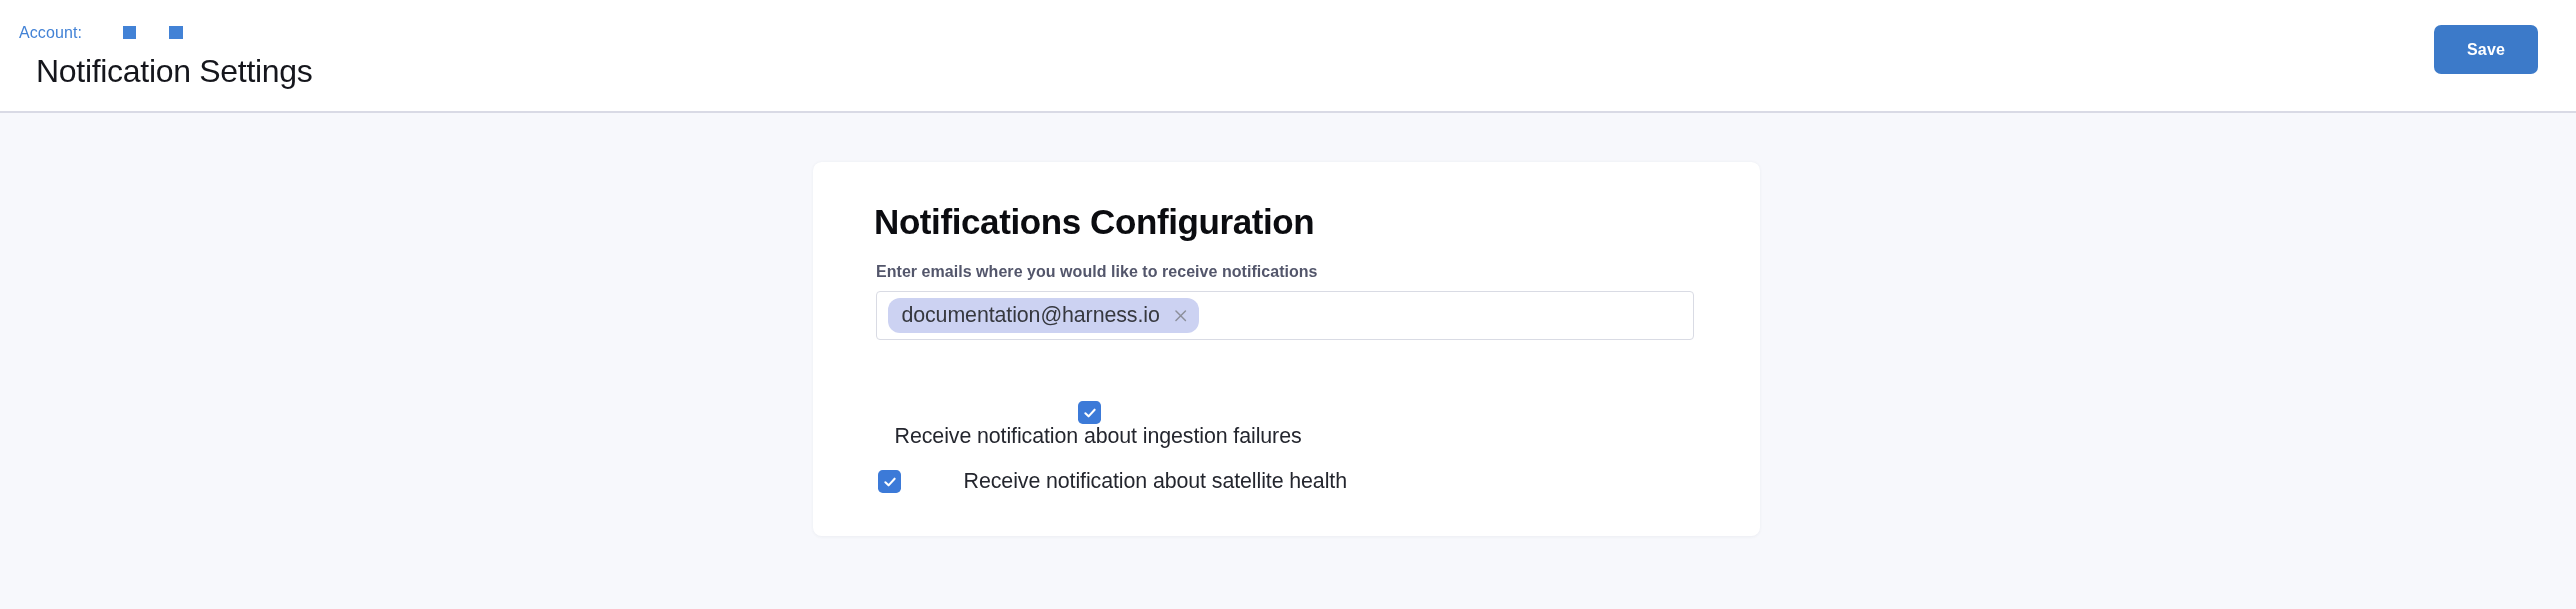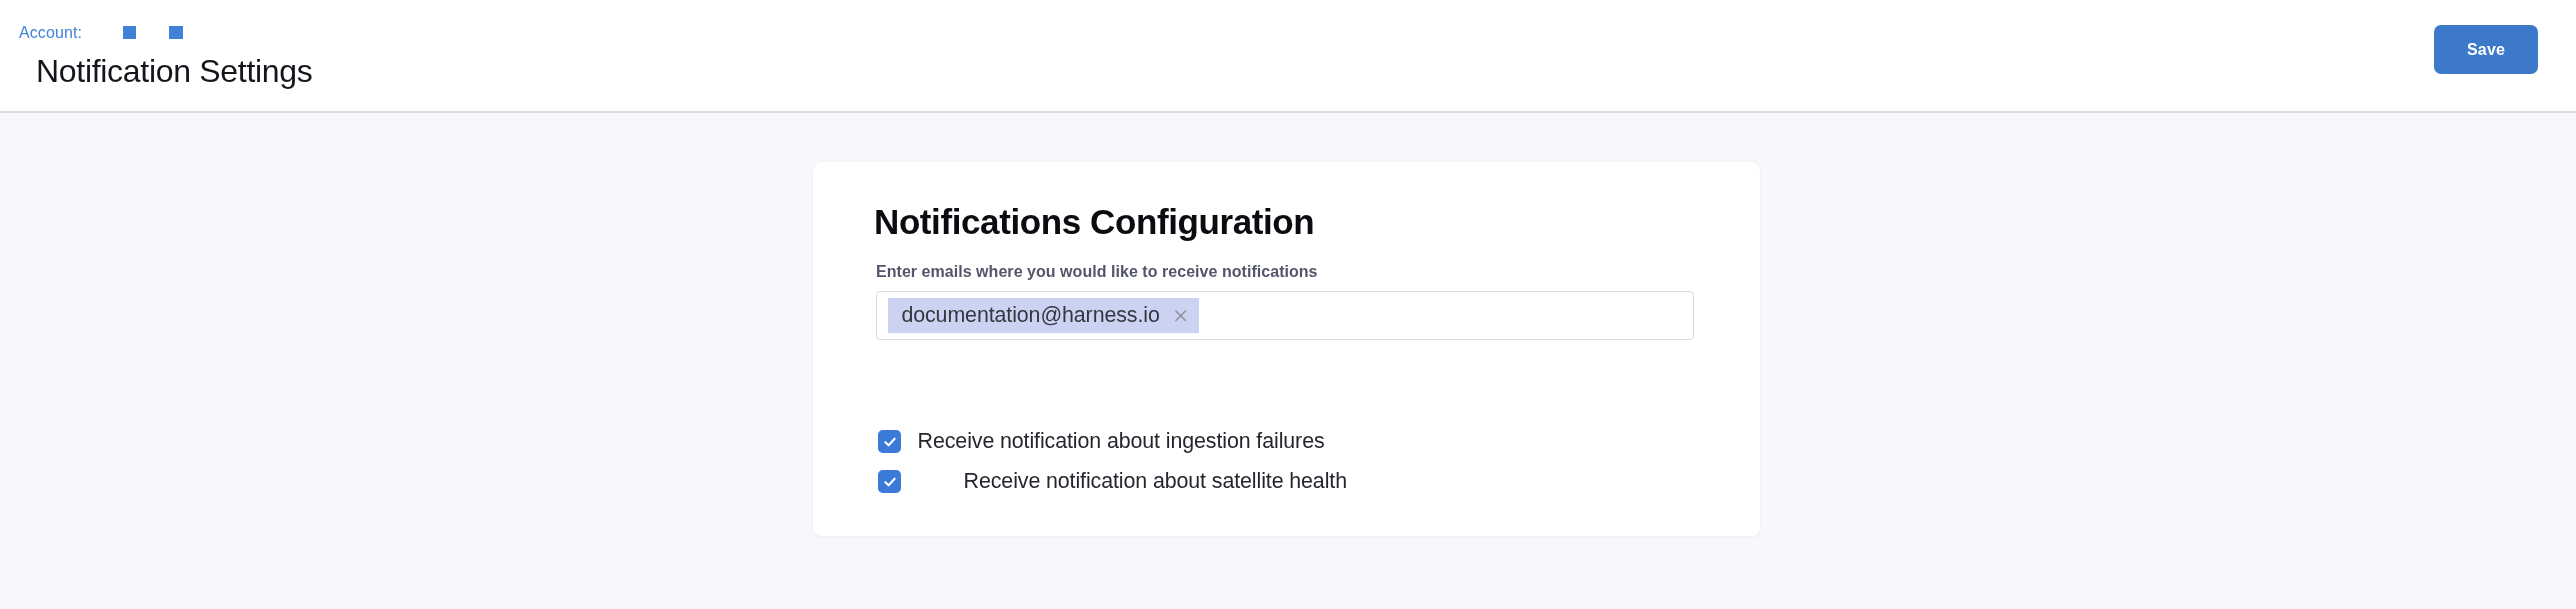--- a/index.html
+++ b/index.html
@@ -140,21 +140,21 @@
     align-items: center;
     padding-left: 11px;
     cursor: text;
   }
 
   .email-chip {
     display: inline-flex;
     align-items: center;
     height: 35px;
     background: #ccd2f2;
-    border-radius: 0;
+    border-radius: 12px;
     padding: 0 10.3px 0 13.4px;
     box-sizing: border-box;
   }
   .email-chip .chip-text {
     font-size: 21.4px;
     color: #36383f;
     letter-spacing: -0.1px;
     line-height: 35px;
     white-space: nowrap;
   }
@@ -181,21 +181,21 @@
     padding: 0 8px;
   }
 
   .checkbox-row {
     position: absolute;
     left: 65px;
     display: flex;
     align-items: center;
     cursor: pointer;
   }
-  #checkbox-row-ingestion { top: 267px; }
+  #checkbox-row-ingestion { top: 239px; flex-direction: column; }
   #checkbox-row-satellite { top: 307px; gap: 46px; }
 
   .checkbox-box {
     width: 23px;
     height: 23px;
     border-radius: 4.7px;
     background: #3c7ad8;
     display: inline-flex;
     align-items: center;
     justify-content: center;

